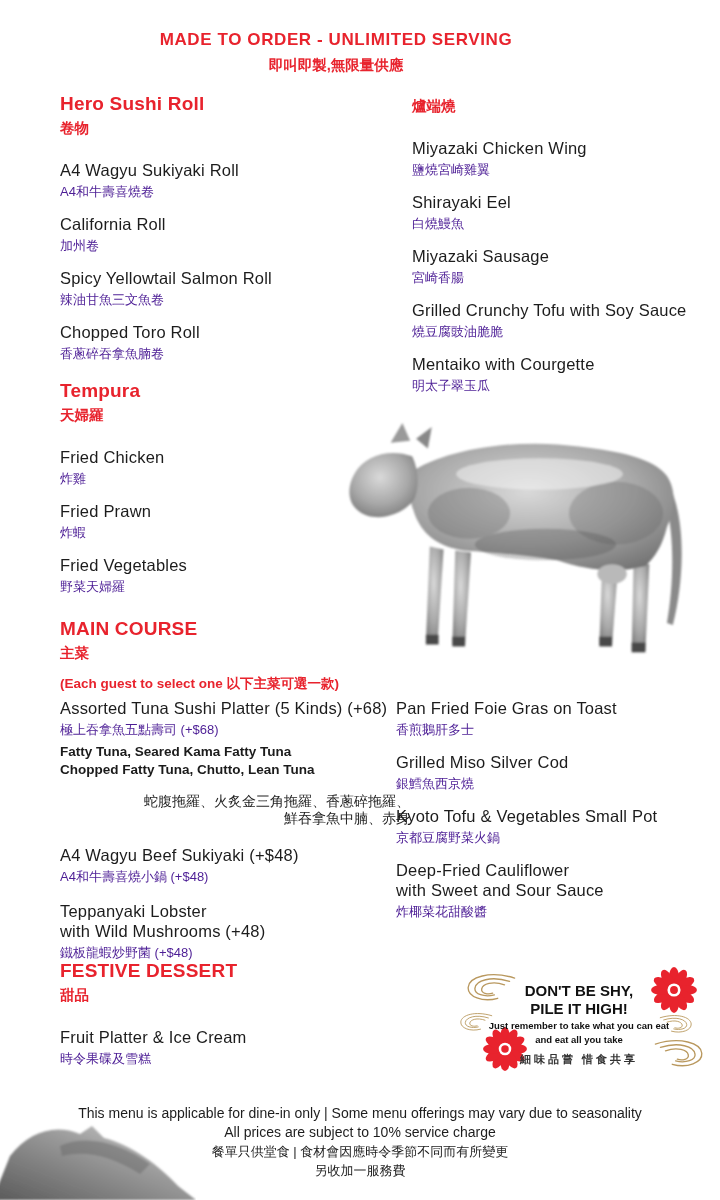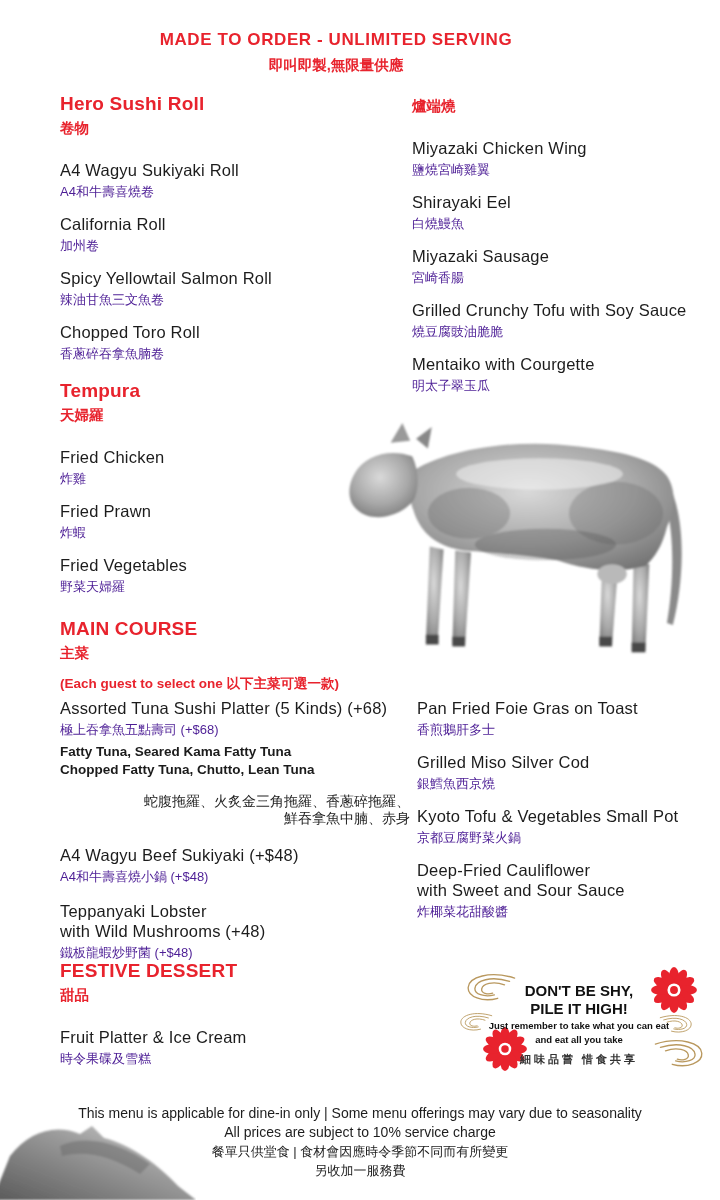--- a/index.html
+++ b/index.html
@@ -231,21 +231,21 @@
     <div class="item-name">A4 Wagyu Beef Sukiyaki  (+$48)</div>
     <div class="item-zh">A4和牛壽喜燒小鍋 (+$48)</div>
   </div>
   <div class="item" style="margin-top:16px;">
     <div class="item-name">Teppanyaki Lobster
 with Wild Mushrooms (+48)</div>
     <div class="item-zh">鐵板龍蝦炒野菌 (+$48)</div>
   </div>
 </div>
 
-<div class="abs" style="left:417px;top:698px;width:300px;">
+<div class="abs" style="left:396px;top:698px;width:300px;">
   <div class="item">
     <div class="item-name">Pan Fried Foie Gras on Toast</div>
     <div class="item-zh">香煎鵝肝多士</div>
   </div>
   <div class="item">
     <div class="item-name">Grilled Miso Silver Cod</div>
     <div class="item-zh">銀鱈魚西京燒</div>
   </div>
   <div class="item">
     <div class="item-name">Kyoto Tofu &amp; Vegetables Small Pot</div>

